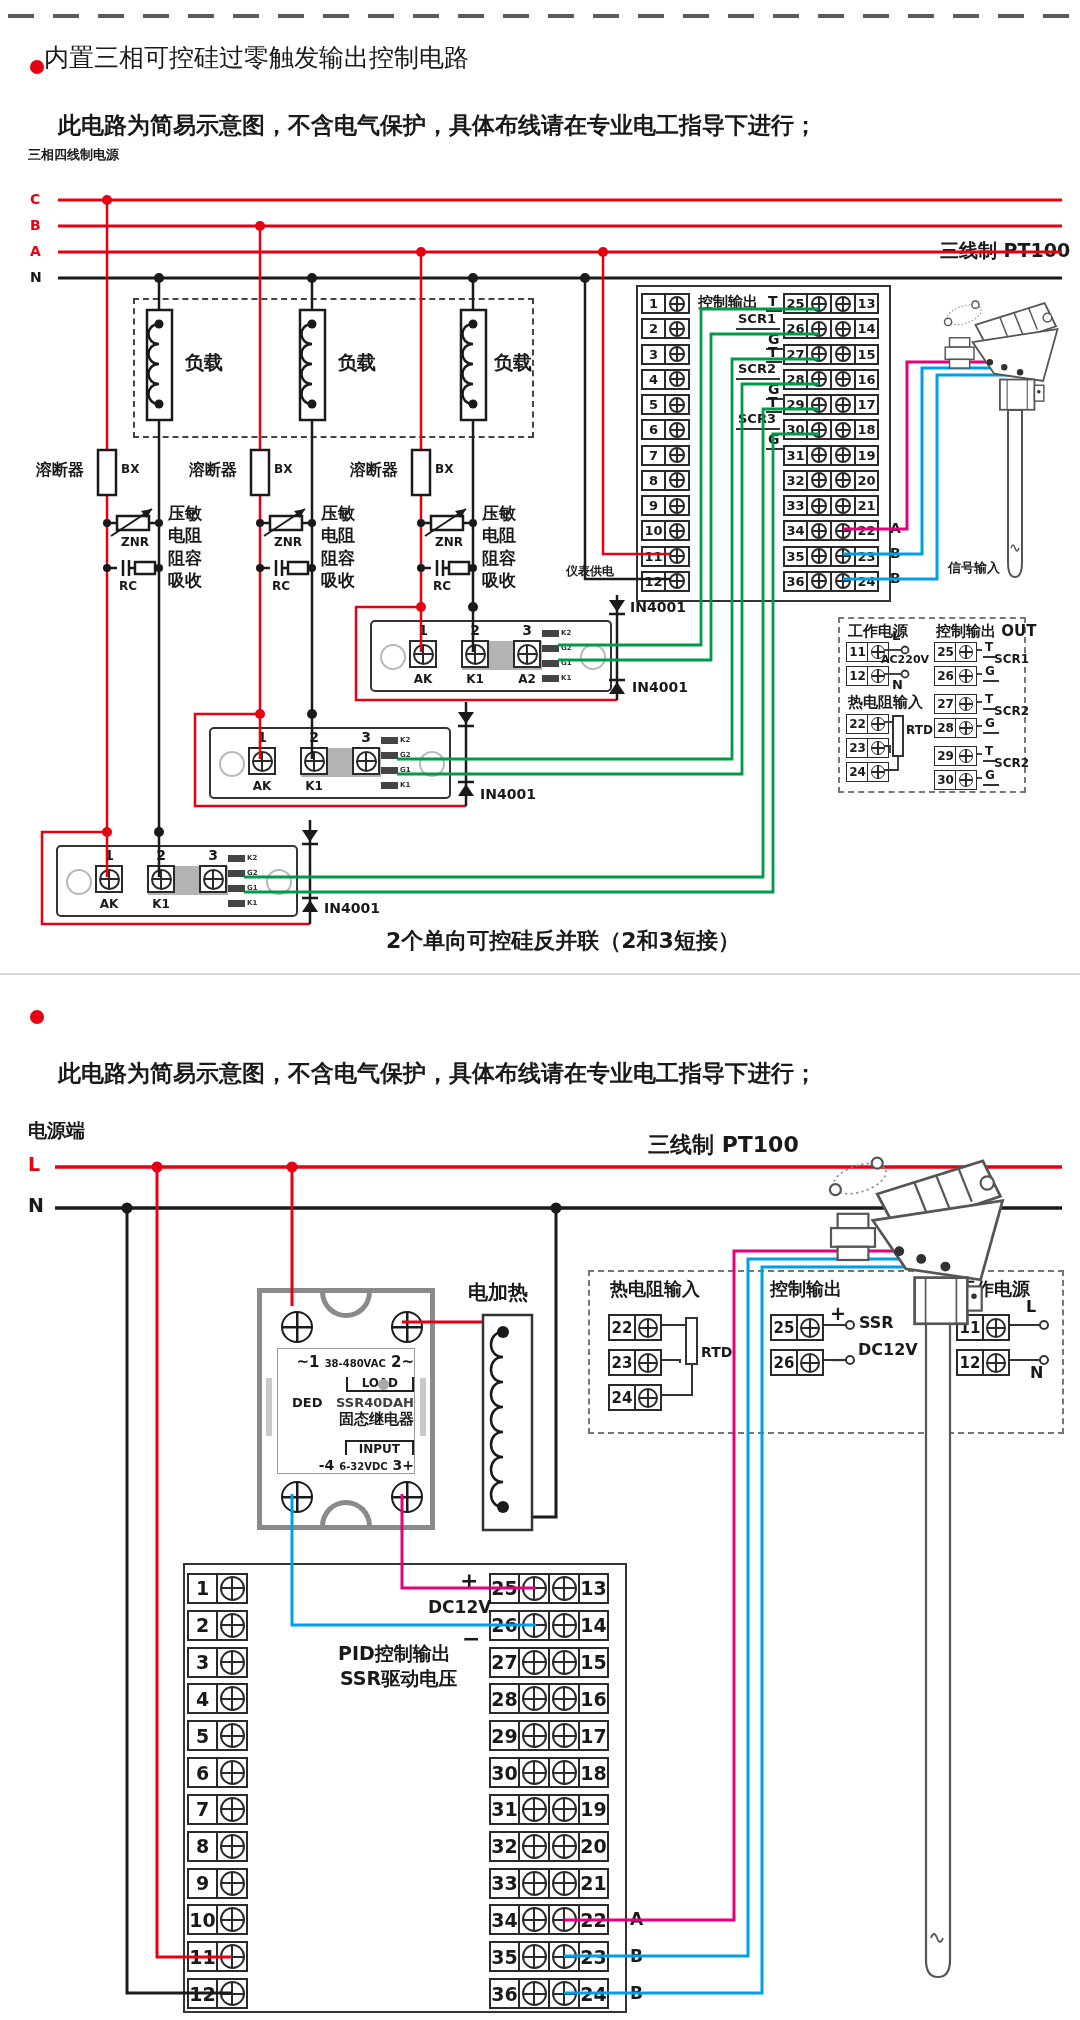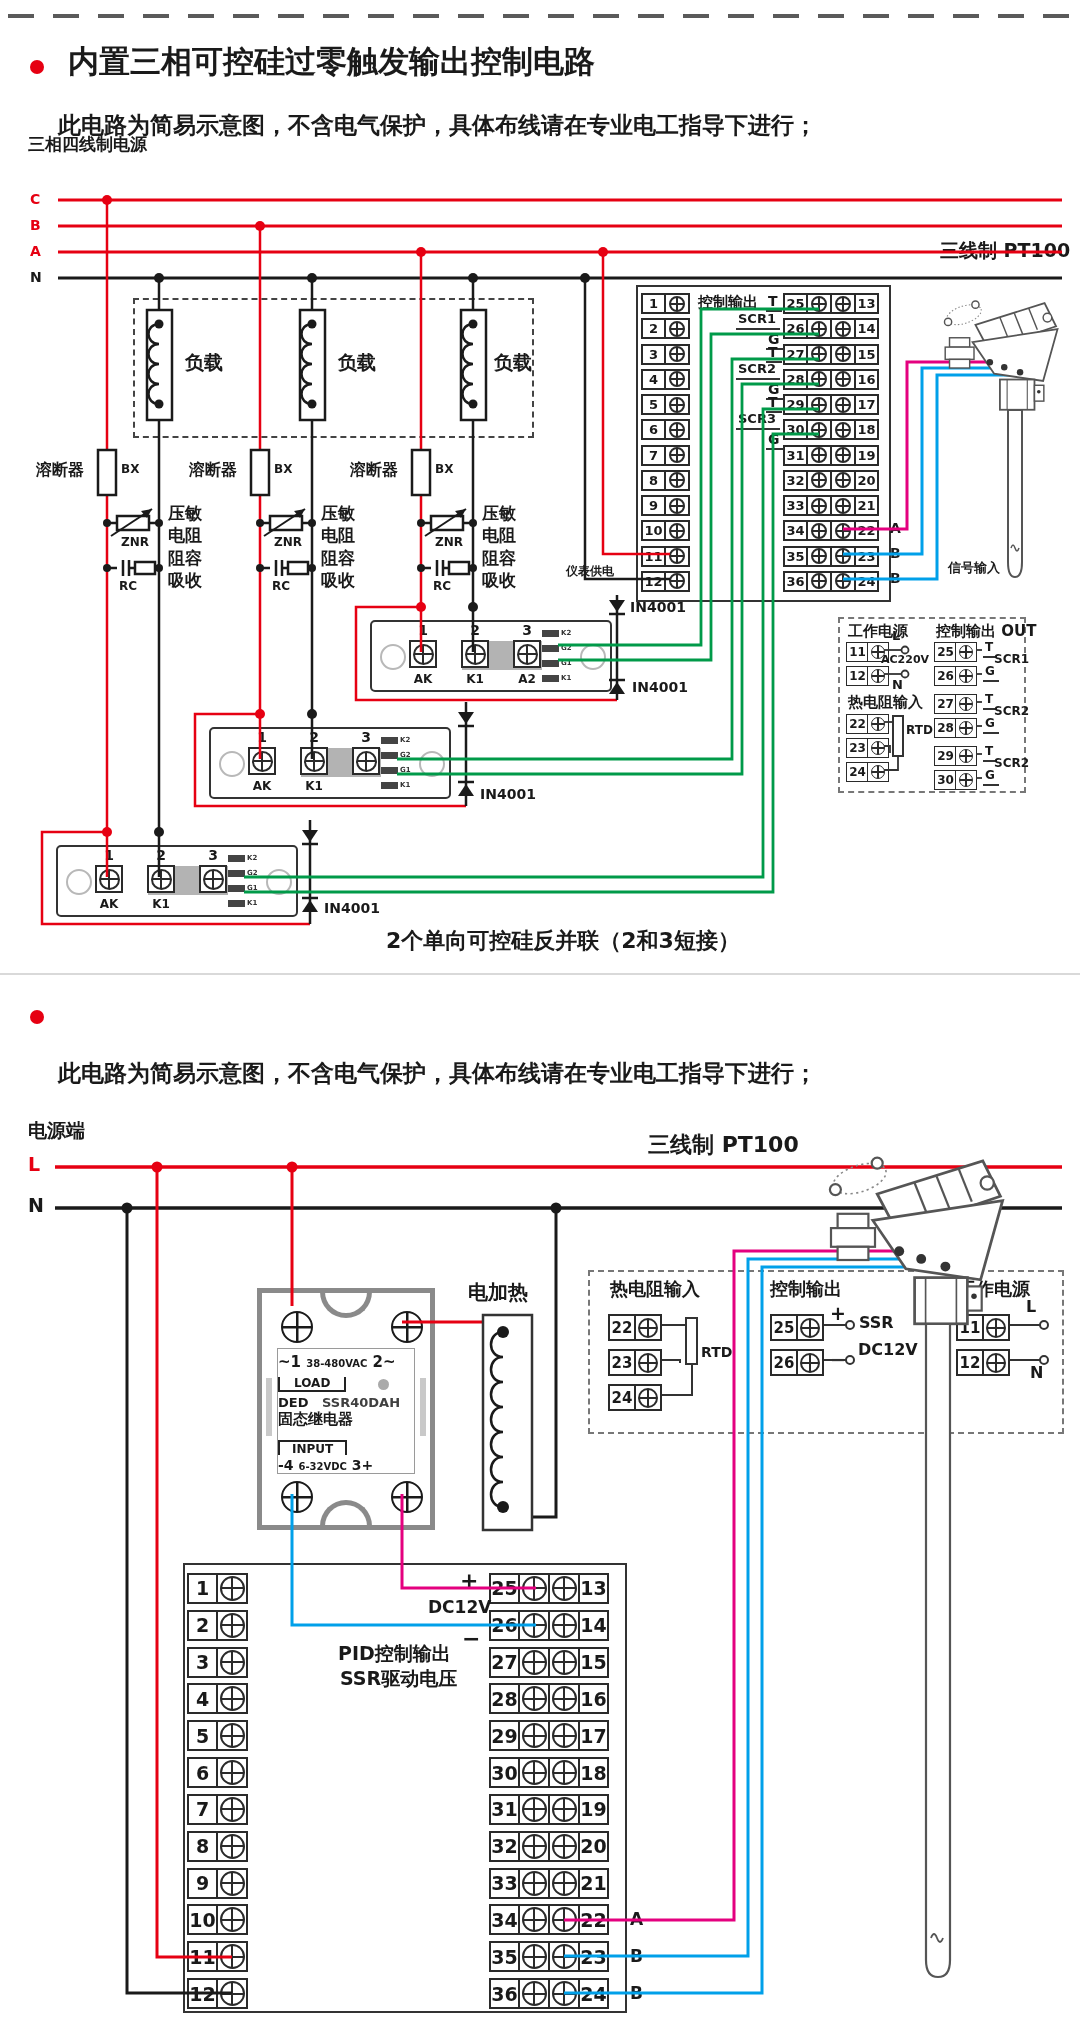--- a/index.html
+++ b/index.html
@@ -58,39 +58,39 @@
        background:#fff;box-sizing:border-box}
   .ssr .bigscrew{position:absolute;width:32px;height:32px;border:2.5px solid #1a1a1a;border-radius:50%;
      background:linear-gradient(#1a1a1a,#1a1a1a) center/100% 2.5px no-repeat,
                 linear-gradient(#1a1a1a,#1a1a1a) center/2.5px 100% no-repeat;box-sizing:border-box}
   .notchT{position:absolute;left:58px;top:-2px;width:52px;height:27px;border:5px solid #8a8a8a;border-top:none;
           border-radius:0 0 52px 52px;box-sizing:border-box}
   .notchB{position:absolute;left:58px;bottom:-2px;width:52px;height:27px;border:5px solid #8a8a8a;border-bottom:none;
           border-radius:52px 52px 0 0;box-sizing:border-box}
   .sidetab{position:absolute;width:6px;height:58px;background:#c9c9c9;top:85px}
   .ssrpanel{position:absolute;left:15px;top:55px;width:138px;height:126px;border:1.5px solid #9a9a9a;
-            text-align:left;font-weight:700;box-sizing:border-box}
+            text-align:right;font-weight:700;box-sizing:border-box}
   .ushape{display:inline-block;border-left:2px solid #222;border-right:2px solid #222;border-bottom:2px solid #222;
           padding:0 14px 1px 14px;font-size:12px;line-height:1}
   .nshape{display:inline-block;border-left:2px solid #222;border-right:2px solid #222;border-top:2px solid #222;
           padding:1px 12px 0 12px;font-size:12px;line-height:1}
   .tg{border-bottom:2px solid #333;padding:0 4px 1px 2px}
   .ledot{position:absolute;left:116px;top:86px;width:11px;height:11px;border-radius:50%;background:#aaa}
 </style>
 </head>
 <body>
 
 <div id="stage">
 
   <div class="dashline" style="left:8px;top:14px;width:1064px"></div>
 
   <div class="bullet" style="left:30px;top:60px"></div>
-  <div class="lab" style="left:68px;top:44px;font-size:31px;font-weight:700">内置三相可控硅过零触发输出控制电路</div>
+  <div class="lab" style="left:44px;top:44px;font-size:25px;font-weight:400">内置三相可控硅过零触发输出控制电路</div>
   <div class="lab b" style="left:58px;top:112px;font-size:23px">此电路为简易示意图，不含电气保护，具体布线请在专业电工指导下进行；</div>
-  <div class="lab b" style="left:28px;top:135px;font-size:17px">三相四线制电源</div>
+  <div class="lab b" style="left:28px;top:148px;font-size:13px">三相四线制电源</div>
 
   <div class="lab b red" style="left:30px;top:191px;font-size:14px">C</div>
   <div class="lab b red" style="left:30px;top:217px;font-size:14px">B</div>
   <div class="lab b red" style="left:30px;top:243px;font-size:14px">A</div>
   <div class="lab b" style="left:30px;top:269px;font-size:14px">N</div>
 
   <div class="dashbox" style="left:133px;top:298px;width:397px;height:136px;border-color:#444"></div>
   <div class="lab b" style="left:185px;top:352px;font-size:19px">负载</div>
   <div class="lab b" style="left:338px;top:352px;font-size:19px">负载</div>
   <div class="lab b" style="left:494px;top:352px;font-size:19px">负载</div>

